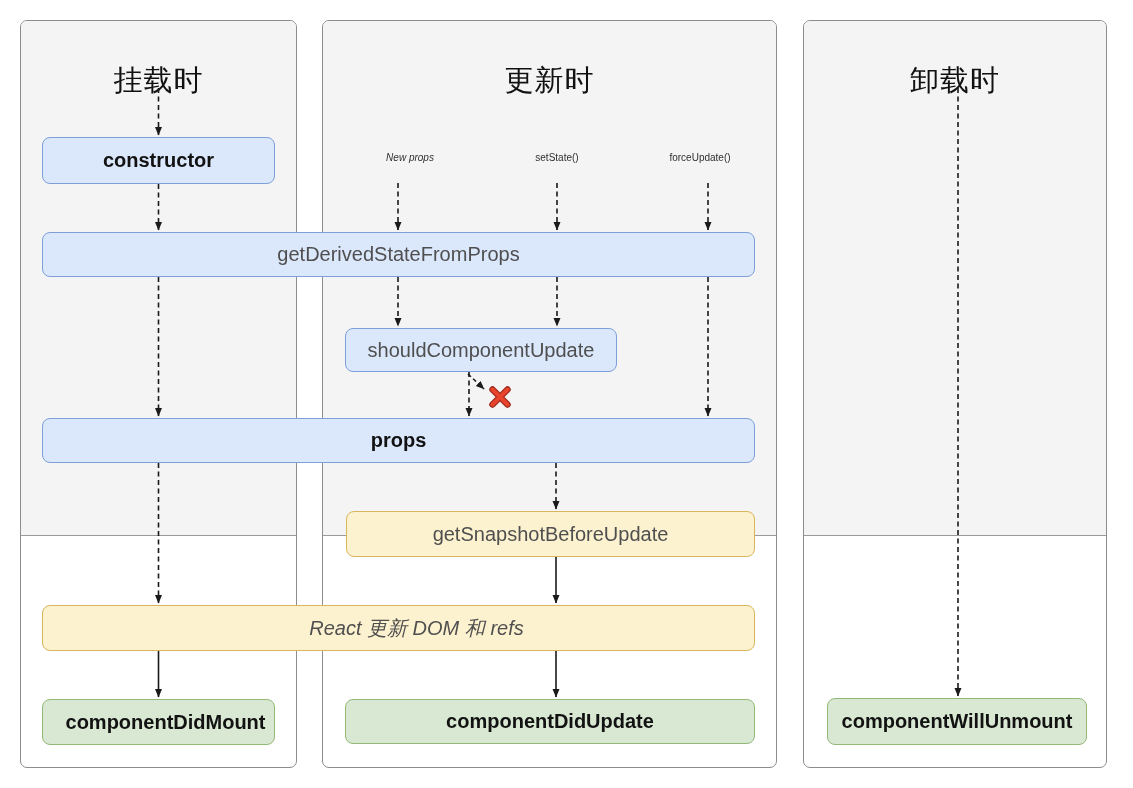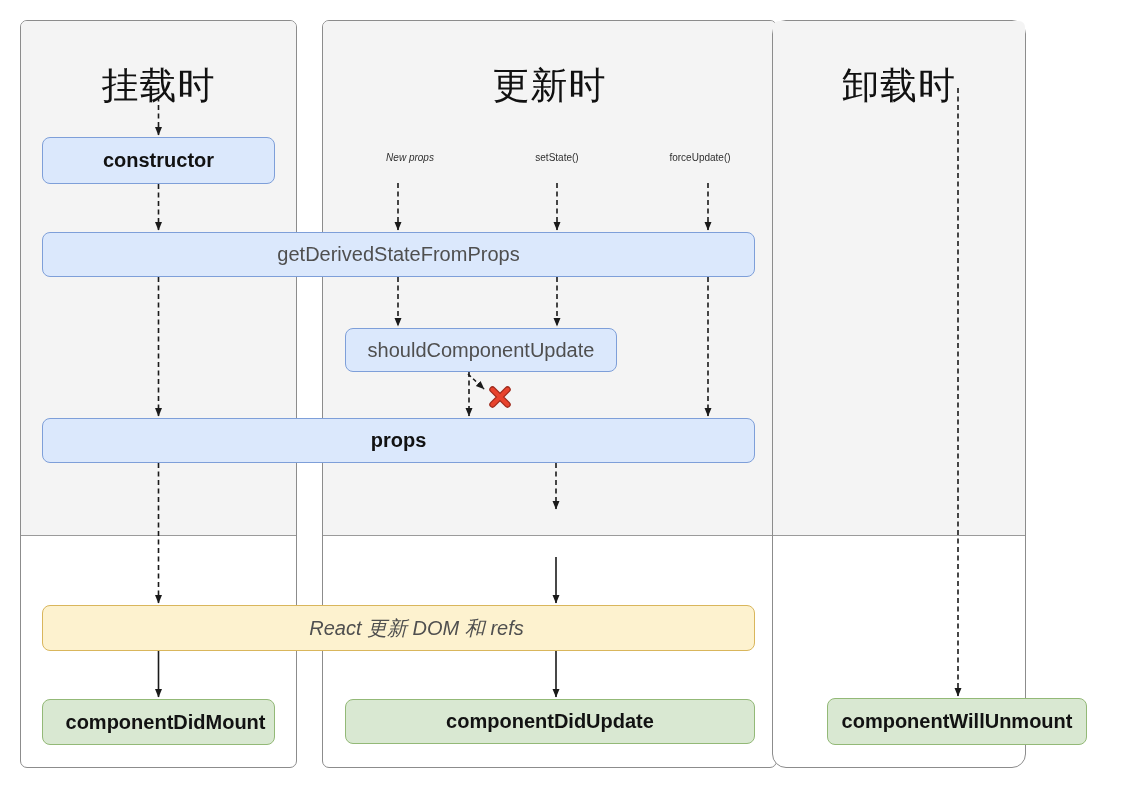--- a/index.html
+++ b/index.html
@@ -6,28 +6,28 @@
   .canvas{
     position:relative;width:1133px;height:788px;background:#ffffff;
     font-family:"Liberation Sans","DejaVu Sans",sans-serif;overflow:hidden;
   }
   .panel{
     position:absolute;top:20px;height:748px;background:#ffffff;
     border:1px solid #8c8c8c;border-radius:7px;box-sizing:border-box;z-index:1;
   }
   .panel-left{left:20px;width:277px;}
   .panel-mid{left:322px;width:455px;}
-  .panel-right{left:772px;width:254px;border-radius:14px;}
+  .panel-right{left:803px;width:304px;}
   .phase-top{
     position:absolute;left:0;right:0;top:0;height:514px;
     background:#f4f4f4;border-bottom:1px solid #9a9a9a;border-radius:6px 6px 0 0;
   }
   .col-title{
     position:absolute;top:40px;left:0;right:0;text-align:center;
-    font-size:37px;color:#111111;z-index:3;letter-spacing:1px;
+    font-size:29px;color:#111111;z-index:3;letter-spacing:1px;
   }
   .box{
     position:absolute;box-sizing:border-box;border-radius:8px;
     display:flex;align-items:center;justify-content:center;
     font-size:20px;z-index:2;white-space:nowrap;
   }
   .blue{background:#dbe8fc;border:1.4px solid #7e9fd9;}
   .yellow{background:#fdf2cf;border:1.4px solid #d9b65c;}
   .green{background:#d9e8d2;border:1.4px solid #93b977;}
   .bold{font-weight:bold;color:#121212;}
@@ -60,20 +60,21 @@
   </div>
 
   <div class="trigger ital" style="left:340px;">New props</div>
   <div class="trigger" style="left:487px;">setState()</div>
   <div class="trigger" style="left:630px;">forceUpdate()</div>
 
   <div class="box blue bold" style="left:42px;top:137px;width:233px;height:47px;">constructor</div>
   <div class="box blue light" style="left:345px;top:328px;width:272px;height:44px;">shouldComponentUpdate</div>
   <div class="box blue light" style="left:42px;top:232px;width:713px;height:45px;">getDerivedStateFromProps</div>
   <div class="box blue bold" style="left:42px;top:418px;width:713px;height:45px;">props</div>
+  <div class="box yellow light" style="left:346px;top:511px;width:409px;height:46px;">getSnapshotBeforeUpdate</div>
   <div class="box yellow ital" style="left:42px;top:605px;width:713px;height:46px;padding-left:36px;">React 更新 DOM 和 refs</div>
   <div class="box green bold" style="left:42px;top:699px;width:233px;height:46px;padding-left:14px;">componentDidMount</div>
   <div class="box green bold" style="left:827px;top:698px;width:260px;height:47px;">componentWillUnmount</div>
   <div class="box green bold" style="left:345px;top:699px;width:410px;height:45px;">componentDidUpdate</div>
 
   <svg class="arrows" width="1133" height="788" viewBox="0 0 1133 788">
     <defs>
       <marker id="ah" markerWidth="9" markerHeight="8" refX="8" refY="3.5" orient="auto" markerUnits="userSpaceOnUse">
         <path d="M0,0 L8.5,3.5 L0,7 Z" fill="#1a1a1a"></path>
       </marker>

